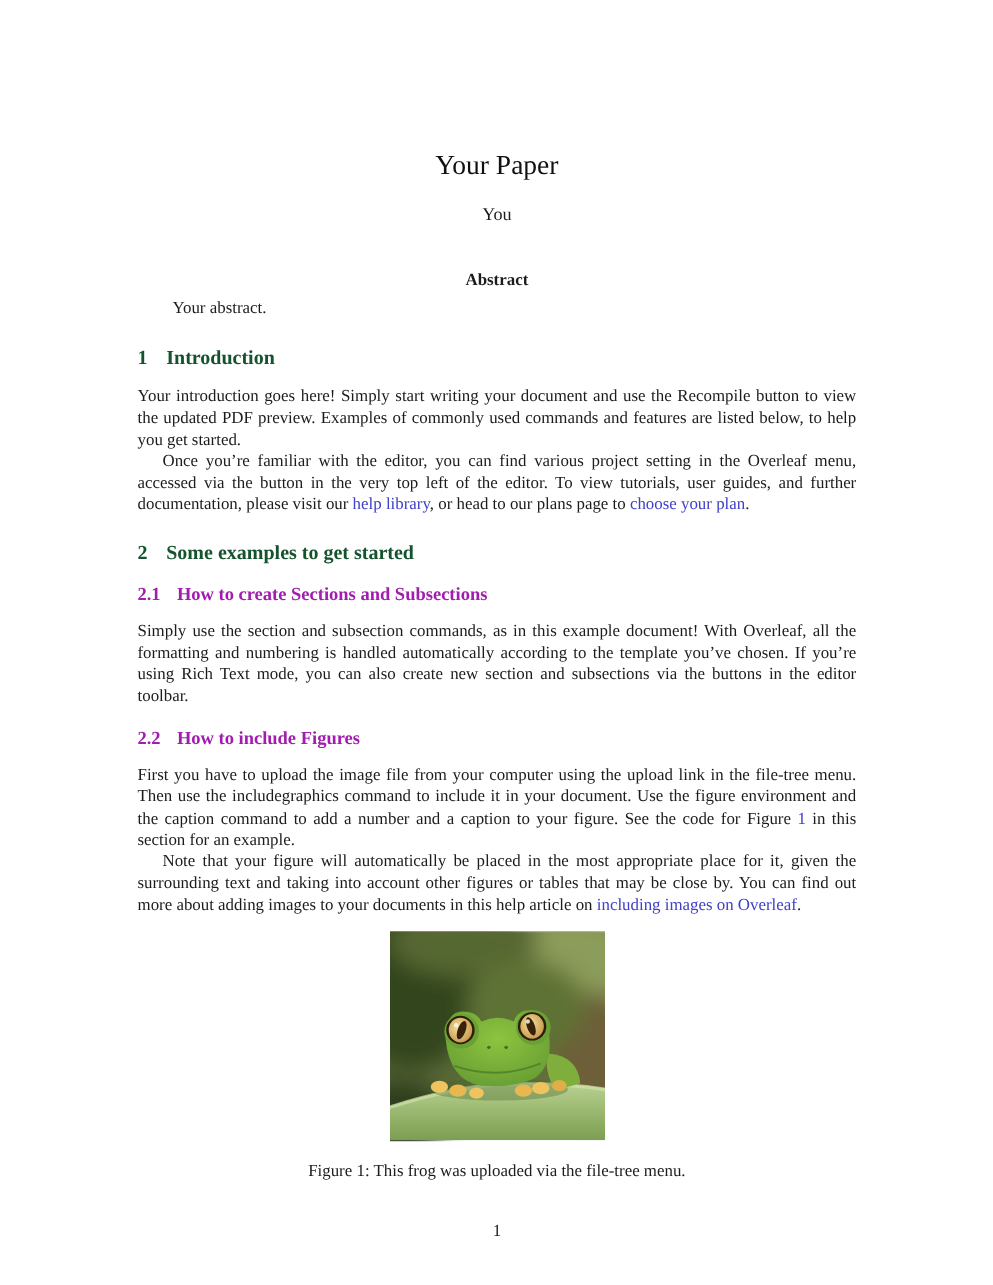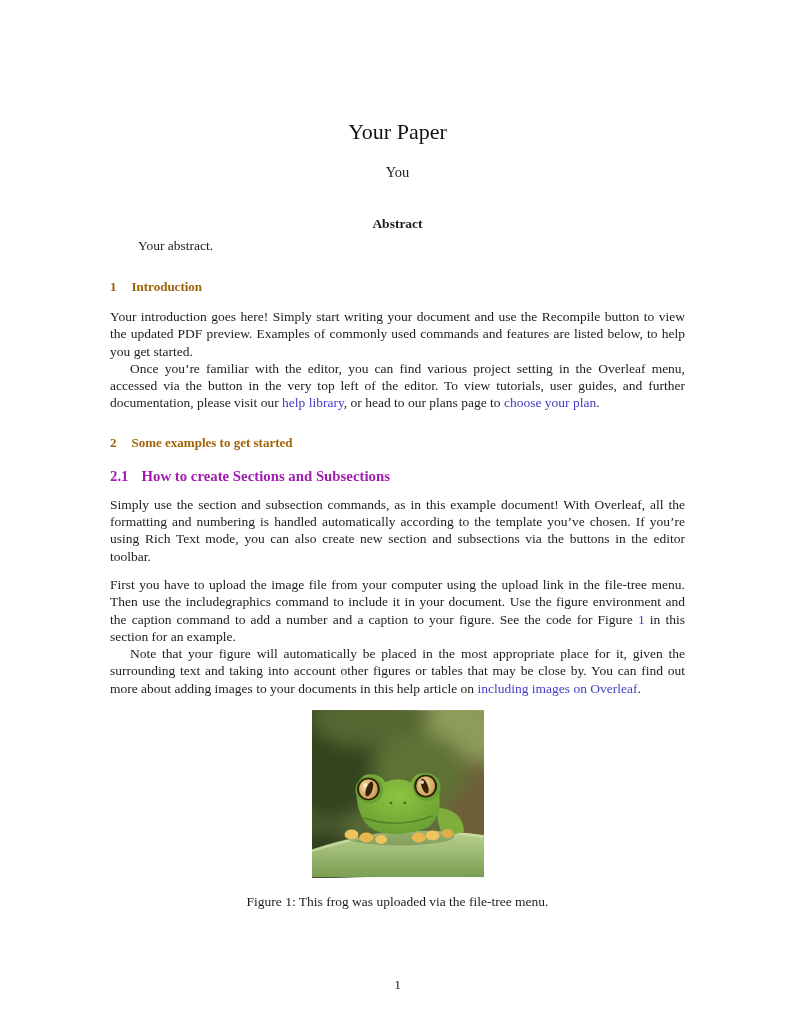--- a/index.html
+++ b/index.html
@@ -44,24 +44,24 @@
   }
   .abstract-body{
     margin-top:5px;
     margin-left:28px;
     margin-right:42px;
     font-size:13.5px;
     line-height:17px;
   }
   h1.section{
     margin:22px 0 0 0;
-    font-size:13px;
+    font-size:16px;
     line-height:21px;
     font-weight:bold;
-    color:#a16207;
+    color:#14532d;
   }
   h1.section .sec-num{display:inline-block;margin-right:15px;}
   h2.subsection{
     margin:17px 0 0 0;
     font-size:14.8px;
     line-height:18px;
     font-weight:bold;
     color:#a21caf;
   }
   h2.subsection .sec-num{display:inline-block;margin-right:13px;}
@@ -118,20 +118,23 @@
 
     <h1 class="section" style="margin-top:20px;">
       <span class="sec-num">2</span><span>Some examples to get started</span>
     </h1>
 
     <h2 class="subsection" style="margin-top:14px;">
       <span class="sec-num">2.1</span><span>How to create Sections and Subsections</span>
     </h2>
     <p class="body">Simply use the section and subsection commands, as in this example document! With Overleaf, all the formatting and numbering is handled automatically according to the template you’ve chosen. If you’re using Rich Text mode, you can also create new section and subsections via the buttons in the editor toolbar.</p>
 
+    <h2 class="subsection">
+      <span class="sec-num">2.2</span><span>How to include Figures</span>
+    </h2>
     <p class="body"><span>First you have to upload the image file from your computer using the upload link in the file-tree menu. Then use the includegraphics command to include it in your document. Use the figure environment and the caption command to add a number and a caption to your figure. See the code for Figure </span><a class="doclink" style="color: rgb(64, 64, 200);">1</a><span> in this section for an example.</span></p>
     <p class="body cont"><span>Note that your figure will automatically be placed in the most appropriate place for it, given the surrounding text and taking into account other figures or tables that may be close by. You can find out more about adding images to your documents in this help article on </span><a class="doclink" style="color: rgb(64, 64, 200);">including images on Overleaf</a><span>.</span></p>
 
     <div class="figure-wrap">
       <svg viewBox="0 0 174 168" width="172" height="168" xmlns="http://www.w3.org/2000/svg">
         <defs>
           <filter id="bgblur" x="-30%" y="-30%" width="160%" height="160%">
               <feGaussianBlur stdDeviation="9"></feGaussianBlur>
             </filter>
           <linearGradient id="bggrad" x1="0" y1="0" x2="1" y2="1">

